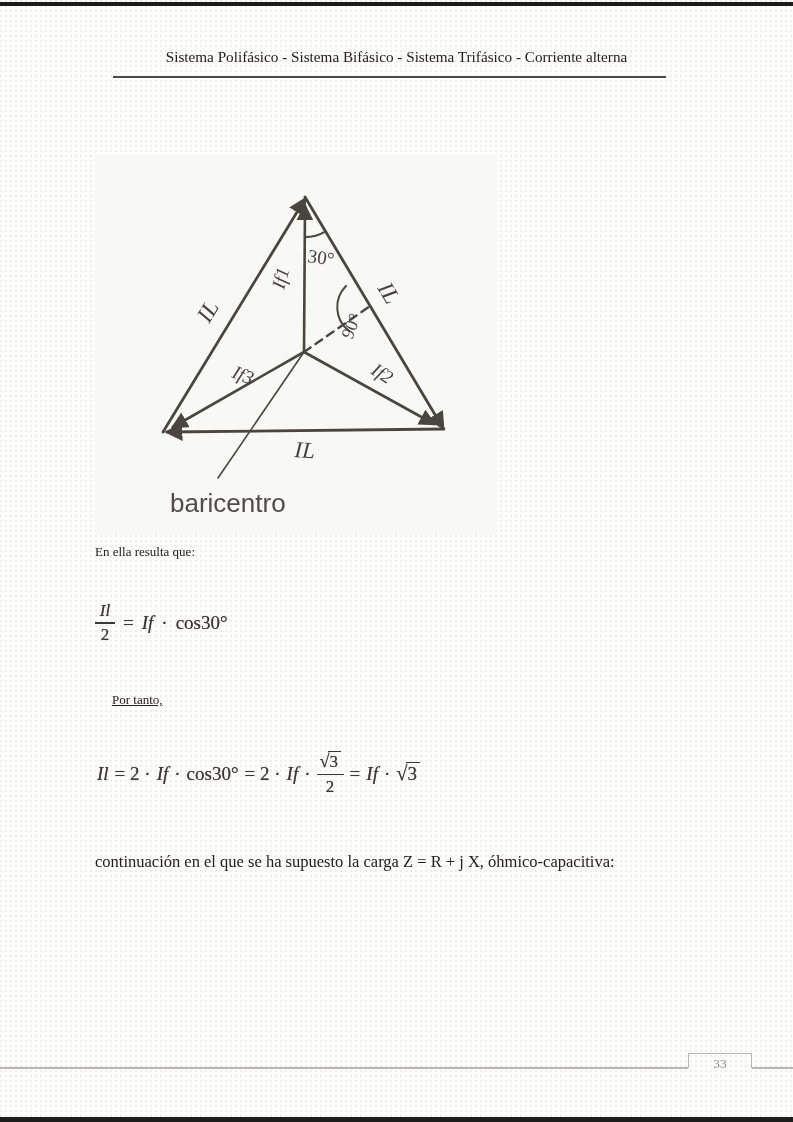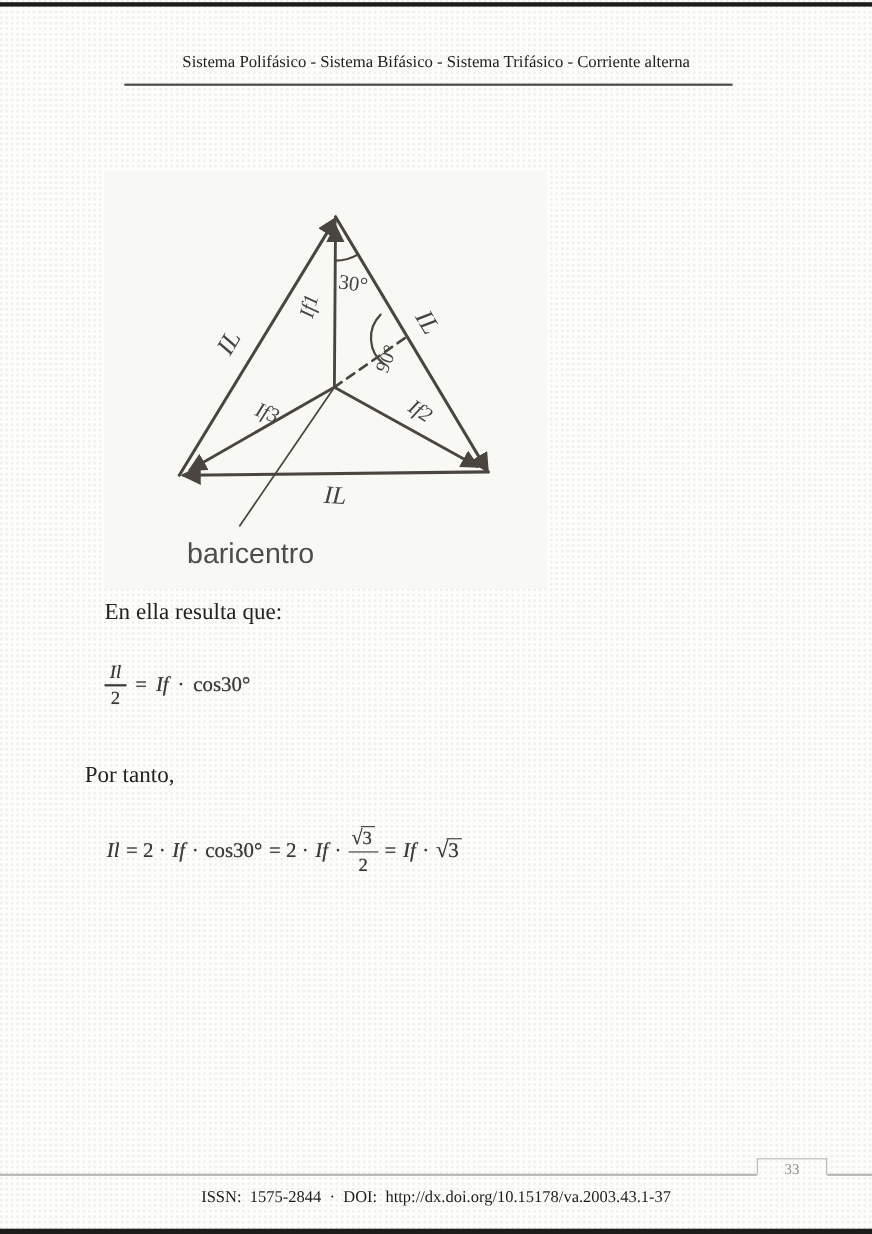--- a/index.html
+++ b/index.html
@@ -25,23 +25,23 @@
     position:absolute; top:76px; left:113px; width:553px; height:2.2px;
     background: var(--rule, #4a4a48);
   }
 
   .figure {
     position:absolute; left:95px; top:155px; width:402px; height:380px;
     background: #f8f8f4;
   }
   .figure svg { display:block; }
 
-  .body-text { position:absolute; margin:0; font-size:21px; }
+  .body-text { position:absolute; margin:0; font-size:13px; }
   .intro { left:95px; top:544px; }
-  .portanto { left:77px; top:692px; }
+  .portanto { left:112px; top:692px;text-decoration:underline; }
 
   .formula {
     position:absolute; display:flex; align-items:center; gap:8px;
     color: var(--formula-ink, #3b3934); font-size:19px;
     text-shadow: 0 0 0.7px rgba(60,56,50,0.75);
   }
   .formula1 { left:95px; top:601px; }
   .formula2 { left:97px; top:751px; gap:6px; }
   .frac { display:inline-flex; flex-direction:column; align-items:center; font-size:17px; line-height:1.15; }
   .frac .bar { height:1.6px; background: var(--formula-ink, #3b3934); align-self:stretch; margin:1.5px 0; min-width:20px; }
@@ -151,24 +151,24 @@
     <span>=</span>
     <span class="it">If</span>
     <span>·</span>
     <span class="sqrt">
         <span class="rad">√</span>
         <span class="rval">3</span>
       </span>
   </div>
 
   <div class="paragraph">
+    <div class="pline">continuación en el que se ha supuesto la carga Z = R + j X, óhmico-capacitiva:</div>
   </div>
 
   <div class="footer-line left"></div>
   <div class="page-tab">
     <span>33</span>
   </div>
   <div class="footer-line right"></div>
 
-  <div class="issn">ISSN:  1575-2844  ·  DOI:  http://dx.doi.org/10.15178/va.2003.43.1-37</div>
 
   <div class="edge bottom"></div>
 </div>
 
 </body></html>

